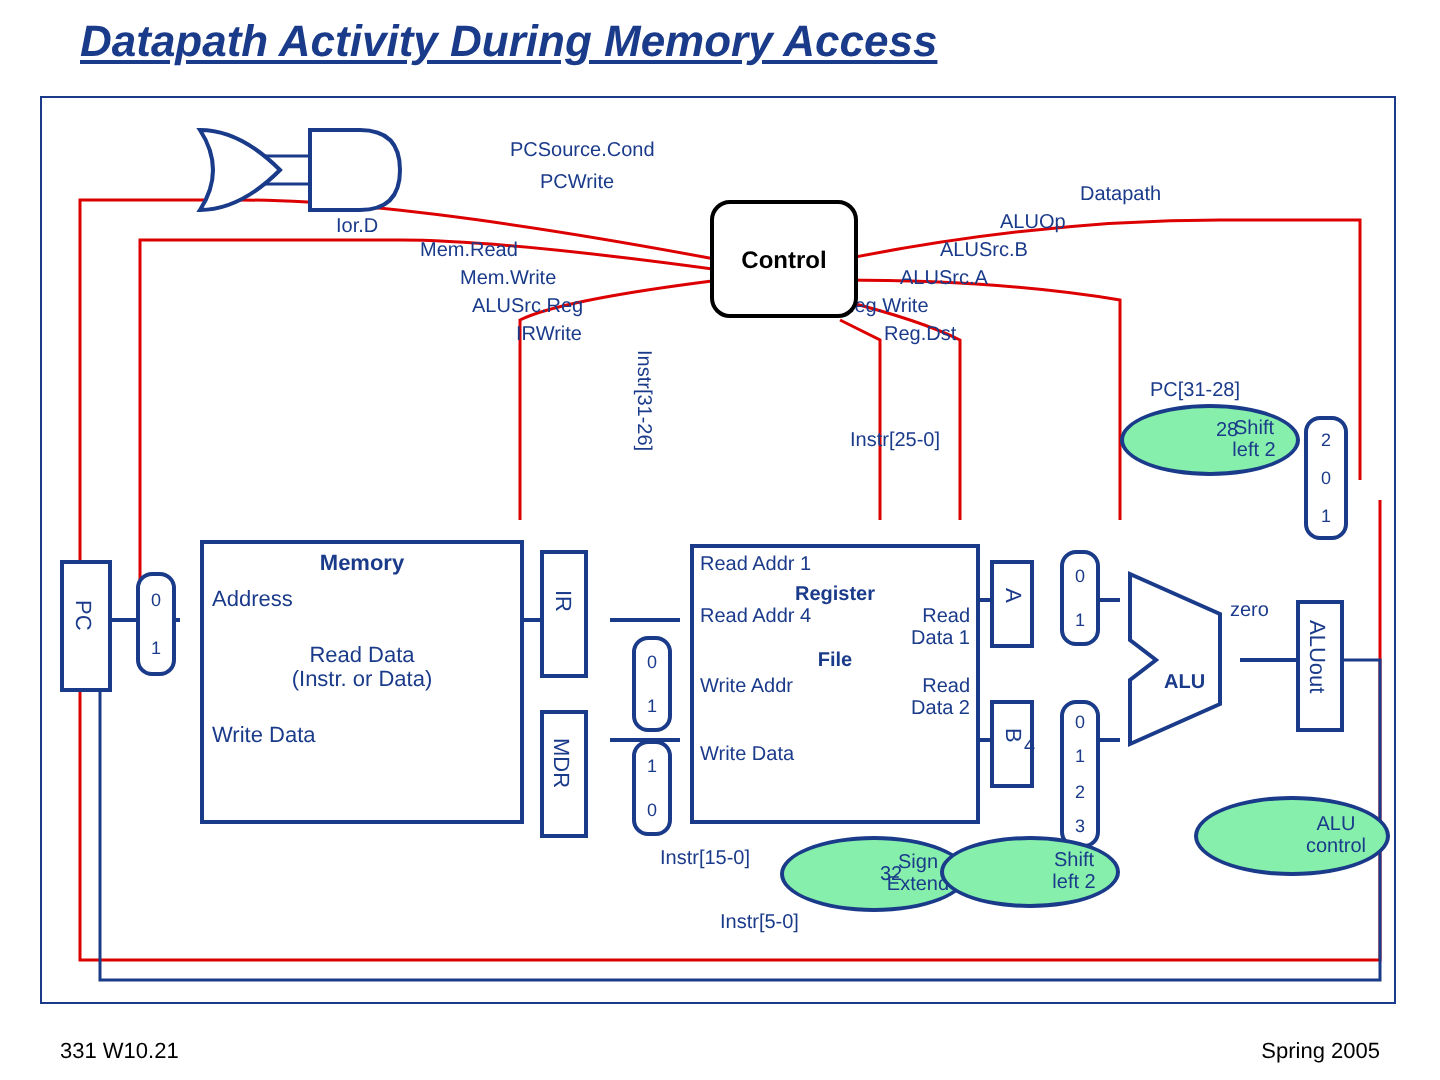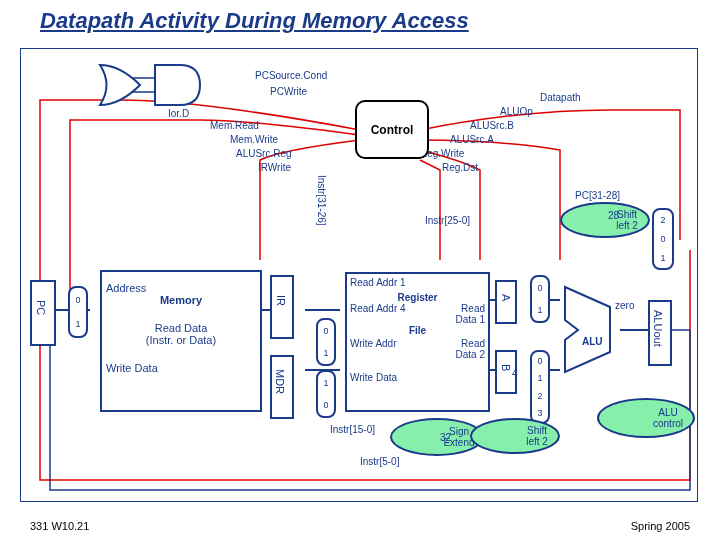--- a/index.html
+++ b/index.html
@@ -188,22 +188,22 @@
 <div class="box" style="top:280px; left:30px; width:22px; height:62px;">
   <span class="vbox-label" style="position:absolute; top:18px; left:3px;">PC</span>
 </div>
 
 <div class="mux" style="top:286px; left:68px; width:16px; height:48px;">
   <span>0</span>
   <span>1</span>
 </div>
 
 <div class="box" style="top:270px; left:100px; width:150px; height:130px; text-align:left; padding:4px;">
+  <div style="text-align:center; font-weight:bold;">Memory</div>
   <div style="margin-top:6px;">Address</div>
-  <div style="text-align:center; font-weight:bold;">Memory</div>
   <div style="margin-top:16px; white-space:pre; text-align:center;">Read Data
 (Instr. or Data)</div>
   <div style="margin-top:16px;">Write Data</div>
 </div>
 
 <div class="box" style="top:275px; left:270px; width:20px; height:60px;">
   <span class="vbox-label" style="position:absolute; top:18px; left:3px;">IR</span>
 </div>
 
 <div class="box" style="top:355px; left:270px; width:20px; height:60px;">

